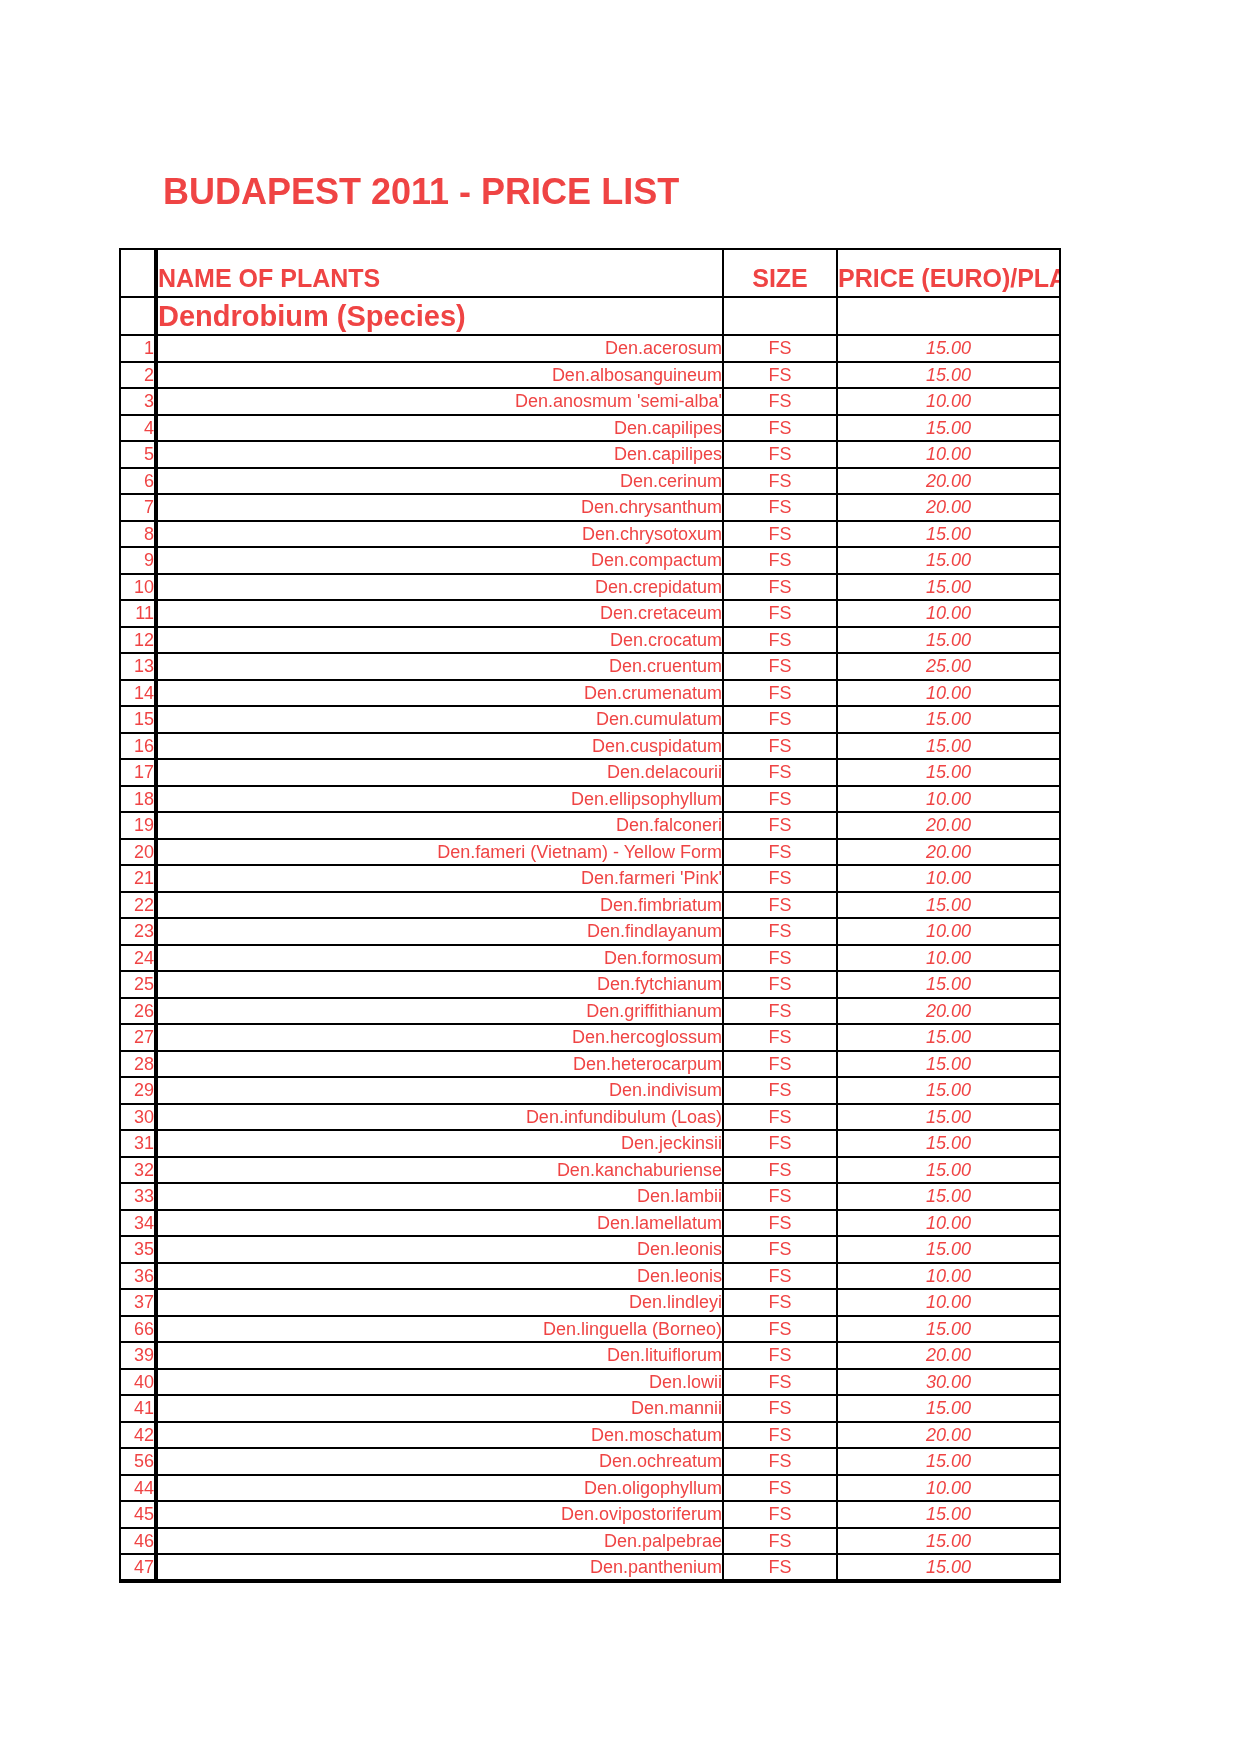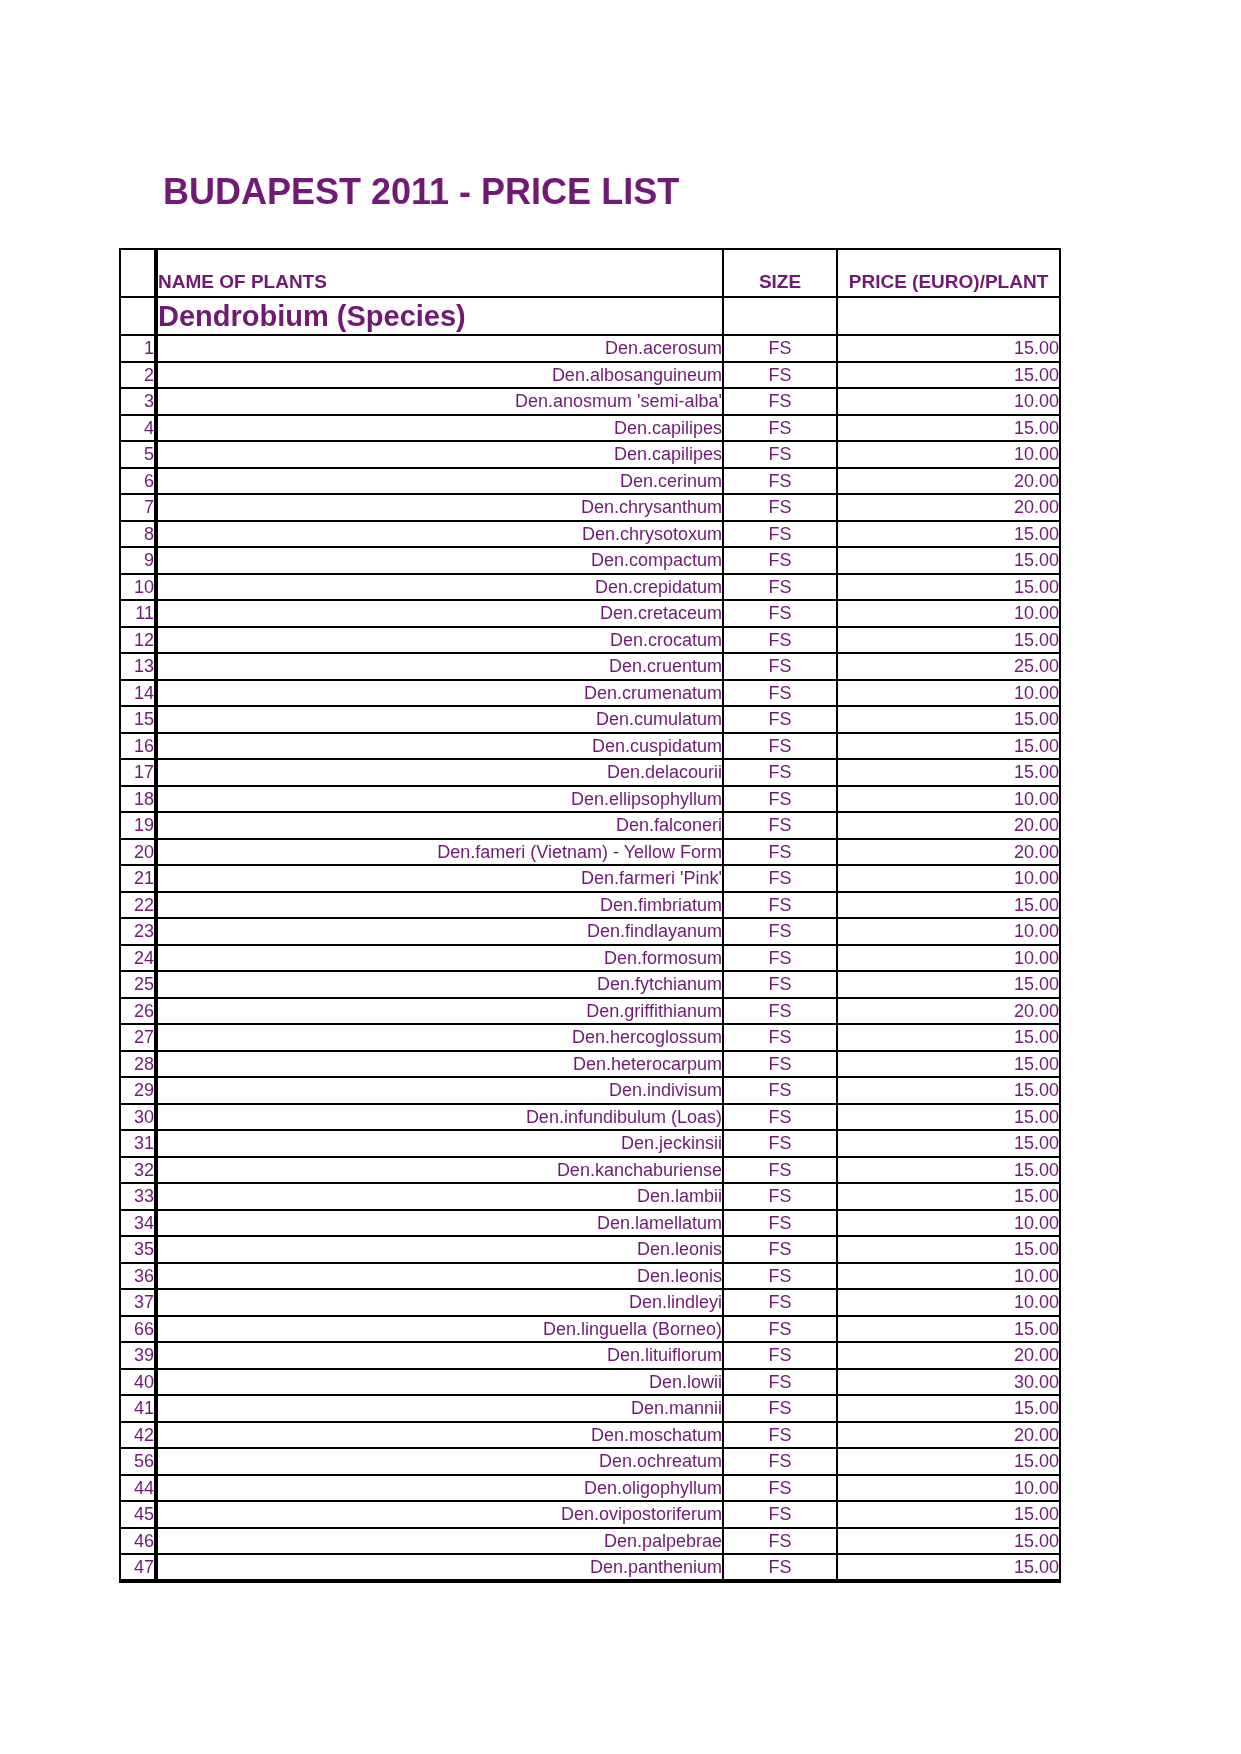--- a/index.html
+++ b/index.html
@@ -6,21 +6,21 @@
     margin: 0;
     padding: 0;
     background: #ffffff;
   }
   .page {
     position: relative;
     width: 1142px;
     height: 1754px;
     background: #ffffff;
     font-family: "Liberation Sans", sans-serif;
-    color: #701a75;
+    color: #ef4444;
     overflow: hidden;
   }
   .title {
     position: absolute;
     left: 163px;
     top: 174px;
     margin: 0;
     font-size: 36px;
     font-weight: 700;
     line-height: 1;
@@ -47,21 +47,21 @@
   
   .price-table tr > *:first-child {
     border-right-width: 4px;
   }
   .header-row {
     height: 48px;
   }
   .header-row th, .header-row td {
     vertical-align: bottom;
     padding-bottom: 3px;
-    font-size: 19px;
+    font-size: 25px;
     font-weight: 700;
   }
   .header-name {
     text-align: left;
     padding-left: 52px;
   }
   .header-size, .header-price {
     text-align: center;
   }
   .section-row {
@@ -87,21 +87,22 @@
   }
   .col-name {
     text-align: right;
     padding-left: 3px;
   }
   .col-size {
     text-align: center;
     margin-left: 16px;
   }
   .col-price {
-    text-align: right;
+    text-align: center;
+    font-style: italic;
   }
 </style>
 </head>
 <body>
 
 <div class="page">
 
   <h1 class="title">BUDAPEST 2011 - PRICE LIST</h1>
 
   <table class="price-table">

